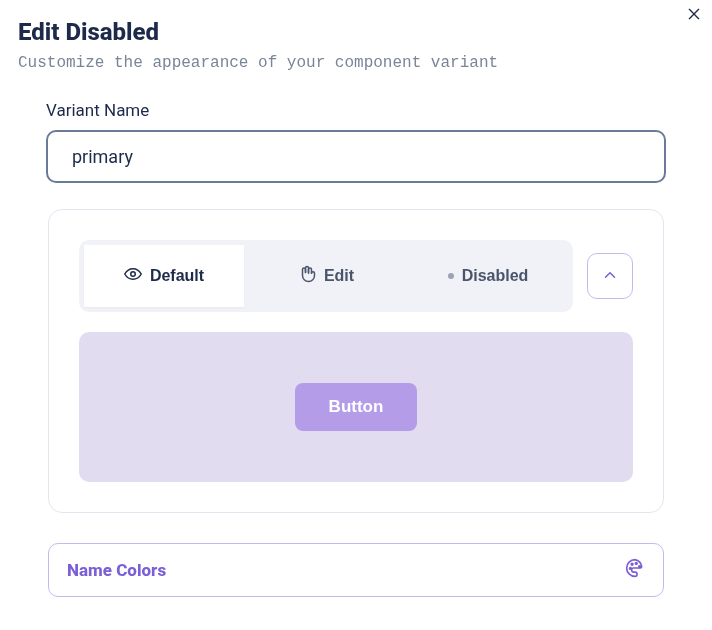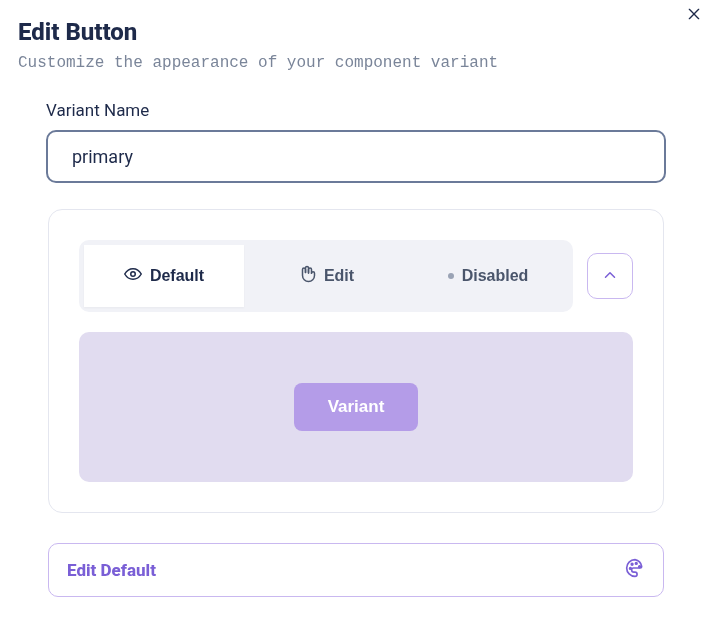--- a/index.html
+++ b/index.html
@@ -166,21 +166,21 @@
 
   <div class="close-btn">
     <span>
       <svg viewBox="0 0 24 24" fill="none" stroke="currentColor" stroke-width="2" stroke-linecap="round">
           <line x1="5" y1="5" x2="19" y2="19"></line>
           <line x1="19" y1="5" x2="5" y2="19"></line>
         </svg>
     </span>
   </div>
 
-  <h1 class="title">Edit Button</h1>
+  <h1 class="title">Edit Disabled</h1>
   <p class="subtitle">Customize the appearance of your component variant</p>
 
   <div class="field-block">
     <label class="field-label">Variant Name</label>
     <input type="text" class="text-input" value="primary" style="">
   </div>
 
   <div class="preview-card">
     <div class="preview-header">
       <div class="tabs">
@@ -217,26 +217,26 @@
       <button class="collapse-btn">
         <span>
           <svg viewBox="0 0 24 24" fill="none" stroke="currentColor" stroke-width="2" stroke-linecap="round" stroke-linejoin="round">
               <polyline points="6 15 12 9 18 15"></polyline>
             </svg>
         </span>
       </button>
     </div>
 
     <div class="preview-stage">
-      <button class="sample-button">Variant</button>
+      <button class="sample-button">Button</button>
     </div>
   </div>
 
   <div class="edit-colors">
-    <span class="edit-colors-label">Edit Default</span>
+    <span class="edit-colors-label">Name Colors</span>
     <span class="palette-icon">
       <svg viewBox="0 0 24 24" fill="none" stroke="currentColor" stroke-width="2" stroke-linecap="round" stroke-linejoin="round">
           <circle cx="13.5" cy="6.5" r="1"></circle>
           <circle cx="17.5" cy="10.5" r="1"></circle>
           <circle cx="8.5" cy="7.5" r="1"></circle>
           <circle cx="6.5" cy="12.5" r="1"></circle>
           <path d="M12 2a10 10 0 1 0 0 20 2.5 2.5 0 0 0 0-5h-1.5A2.5 2.5 0 0 1 8 14.5v-.5a2 2 0 0 1 2-2h8a2 2 0 0 0 2-2A10 10 0 0 0 12 2z"></path>
         </svg>
     </span>
   </div>

